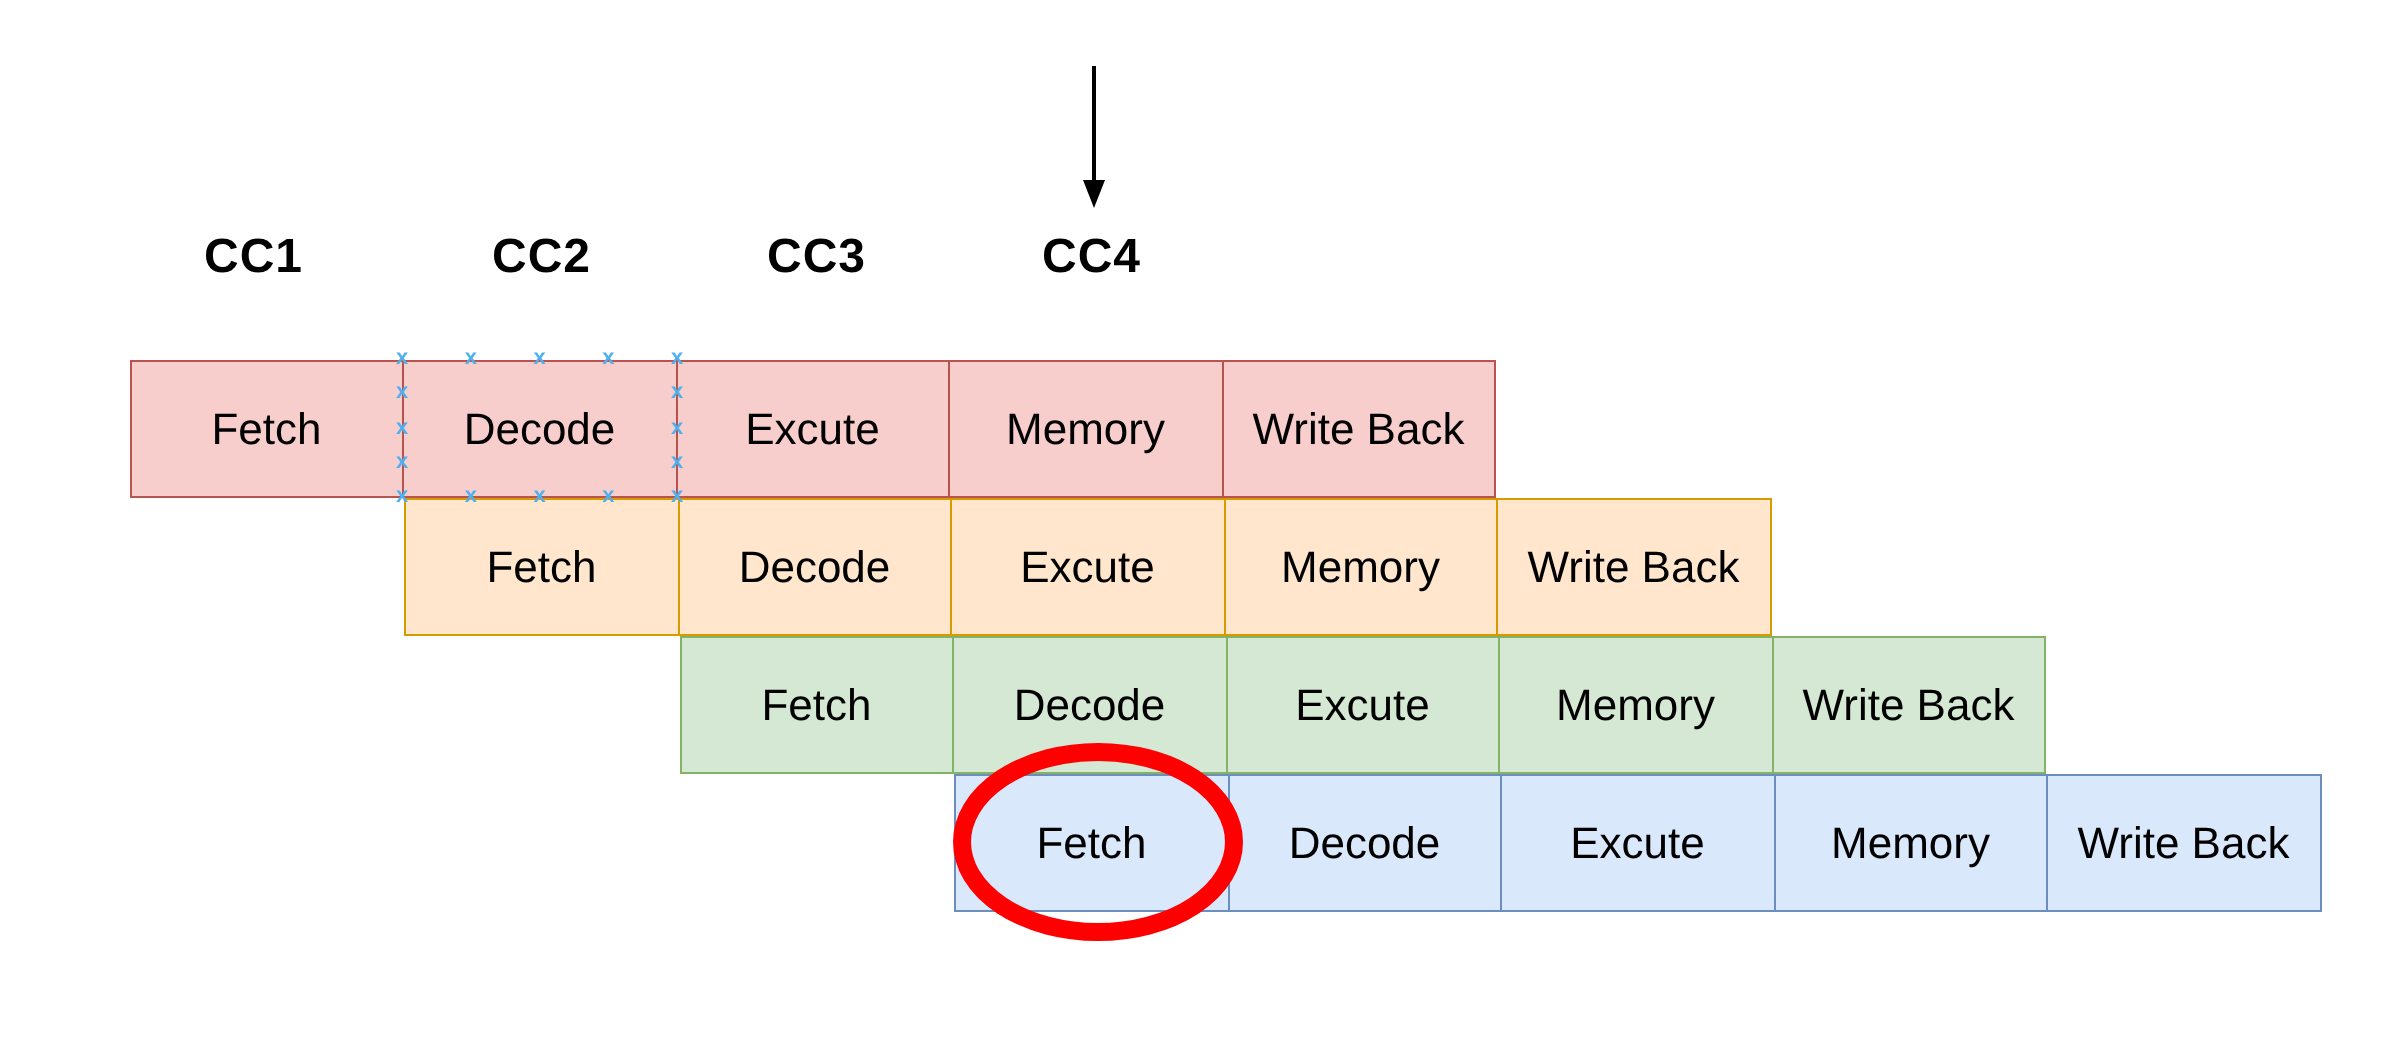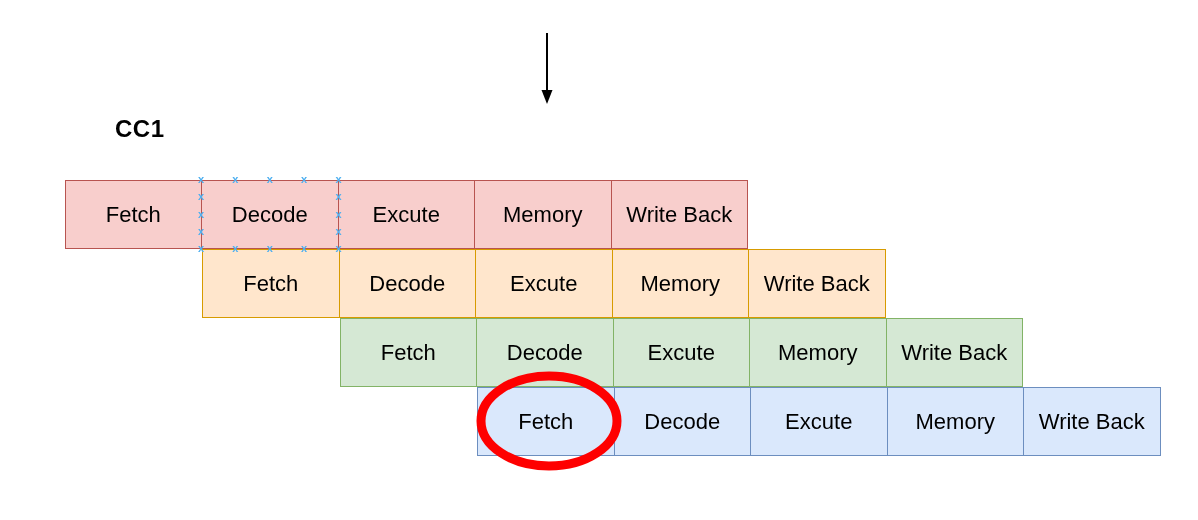--- a/index.html
+++ b/index.html
@@ -40,21 +40,24 @@
     transform:translate(-50%,-54%);
     font-family:"Liberation Sans", sans-serif;
     font-size:11px; font-weight:bold; line-height:1;
   }
 </style>
 </head>
 <body>
 
 <div class="canvas">
 
-  <div class="cc" style="left:71px">CC1</div>
+  <div class="cc" style="left:58px">CC1</div>
+  <div class="cc" style="left:202px">CC2</div>
+  <div class="cc" style="left:339.5px">CC3</div>
+  <div class="cc" style="left:477px">CC4</div>
 
   <div class="prow" style="left: 64.5px; top: 180px; --fill: #f8cecc; --stroke: #b85450;">
     <div class="cell">Fetch</div>
     <div class="cell">Decode<div class="sel-host">
           <span class="sel-x" style="left: 0%; top: 0%; color: rgb(79, 176, 240);">x</span>
           <span class="sel-x" style="left: 0%; top: 100%; color: rgb(79, 176, 240);">x</span>
           <span class="sel-x" style="left: 25%; top: 0%; color: rgb(79, 176, 240);">x</span>
           <span class="sel-x" style="left: 25%; top: 100%; color: rgb(79, 176, 240);">x</span>
           <span class="sel-x" style="left: 50%; top: 0%; color: rgb(79, 176, 240);">x</span>
           <span class="sel-x" style="left: 50%; top: 100%; color: rgb(79, 176, 240);">x</span>

